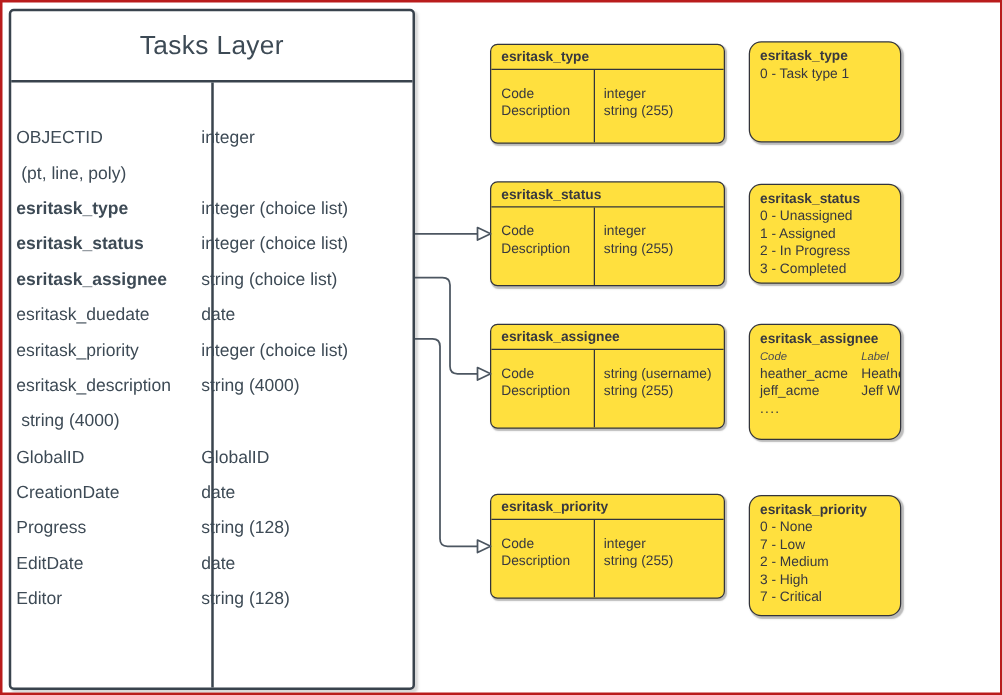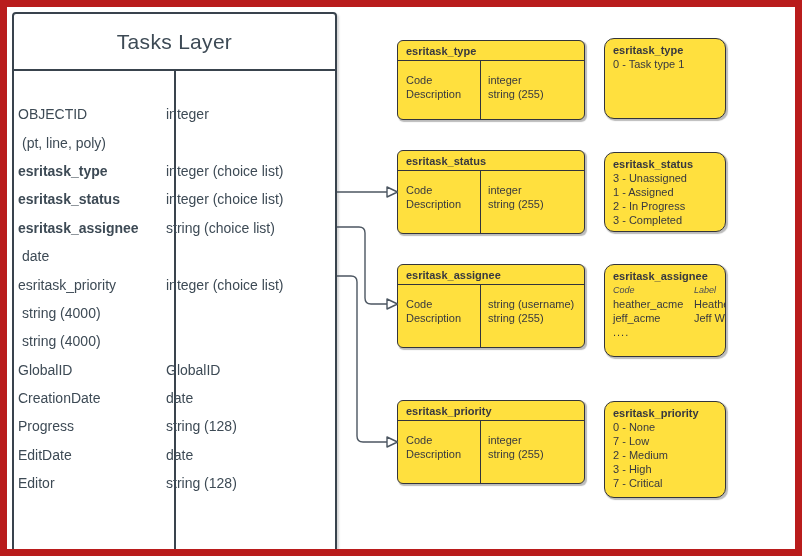--- a/index.html
+++ b/index.html
@@ -1,19 +1,19 @@
 <!DOCTYPE html>
 <html><head>
 <meta charset="utf-8">
 <style>
   html,body{margin:0;padding:0;background:#fff;}
   body{font-family:"Liberation Sans","DejaVu Sans",sans-serif;}
   .canvas{
     position:relative;width:802px;height:556px;box-sizing:border-box;
-    background:#ffffff;border:7px solid #b91c1c;overflow:hidden;
+    background:#ffffff;border:2px solid #b91c1c;overflow:hidden;
   }
   
   .tasks-table{
     position:absolute;left:5px;top:5px;width:325px;height:545px;box-sizing:border-box;
     background:#ffffff;border:2px solid #39434d;border-radius:4px;
     box-shadow:2px 2px 2px rgba(140,140,140,.35);
     color:#3d4a55;
   }
   .tasks-title{
     position:absolute;left:0;top:0;right:0;height:55px;
@@ -82,27 +82,29 @@
         </div>
       <div class="trow bold">
           <span class="fname">esritask_status</span>
           <span class="ftype">integer (choice list)</span>
         </div>
       <div class="trow bold">
           <span class="fname">esritask_assignee</span>
           <span class="ftype">string (choice list)</span>
         </div>
       <div class="trow">
+          <span class="fname">esritask_duedate</span>
           <span class="ftype">date</span>
         </div>
       <div class="trow">
           <span class="fname">esritask_priority</span>
           <span class="ftype">integer (choice list)</span>
         </div>
       <div class="trow">
+          <span class="fname">esritask_description</span>
           <span class="ftype">string (4000)</span>
         </div>
       <div class="trow">
           <span class="ftype">string (4000)</span>
         </div>
       <div class="trow">
           <span class="fname">GlobalID</span>
           <span class="ftype">GlobalID</span>
         </div>
       <div class="trow">
@@ -180,21 +182,21 @@
     </div>
   </div>
 
   <div class="legend" style="top:31px;height:81px;">
     <div class="legend-title">esritask_type</div>
     <div>0 - Task type 1</div>
   </div>
 
   <div class="legend" style="top:145px;height:80px;">
     <div class="legend-title">esritask_status</div>
-    <div>3 - Unassigned</div>
+    <div>0 - Unassigned</div>
     <div>1 - Assigned</div>
     <div>2 - In Progress</div>
     <div>3 - Completed</div>
   </div>
 
   <div class="legend" style="top:257px;height:93px;">
     <div class="legend-title">esritask_assignee</div>
     <div class="legend-grid">
       <div class="legend-colhead">Code</div>
       <div class="legend-colhead">Label</div>

